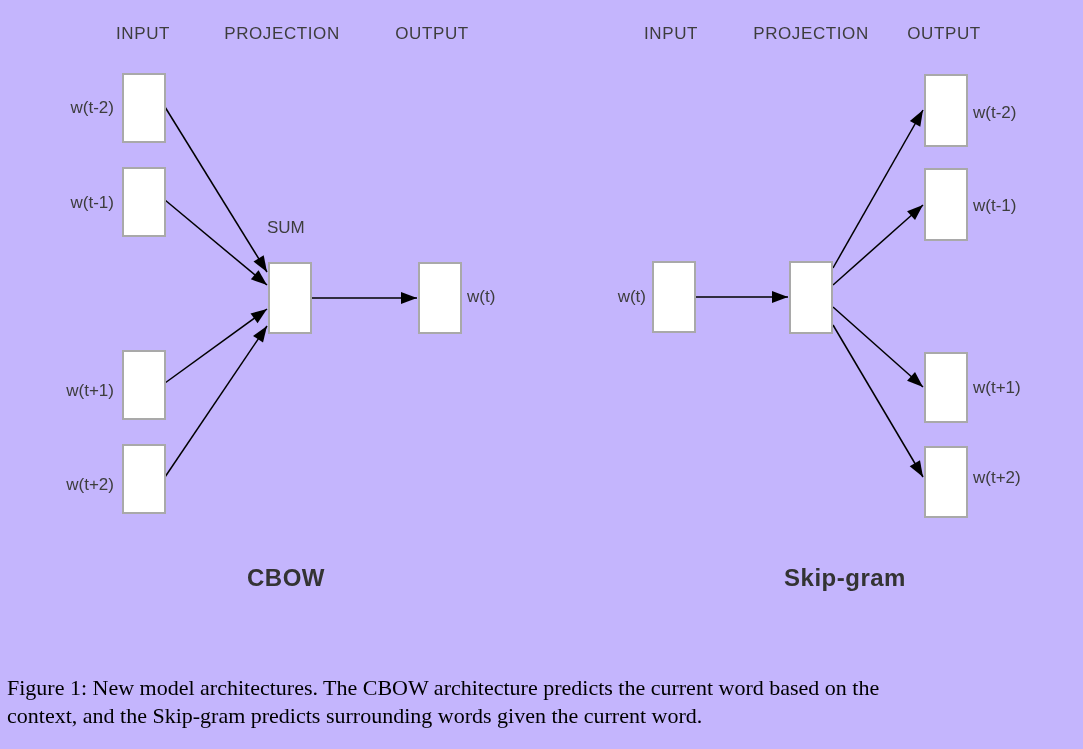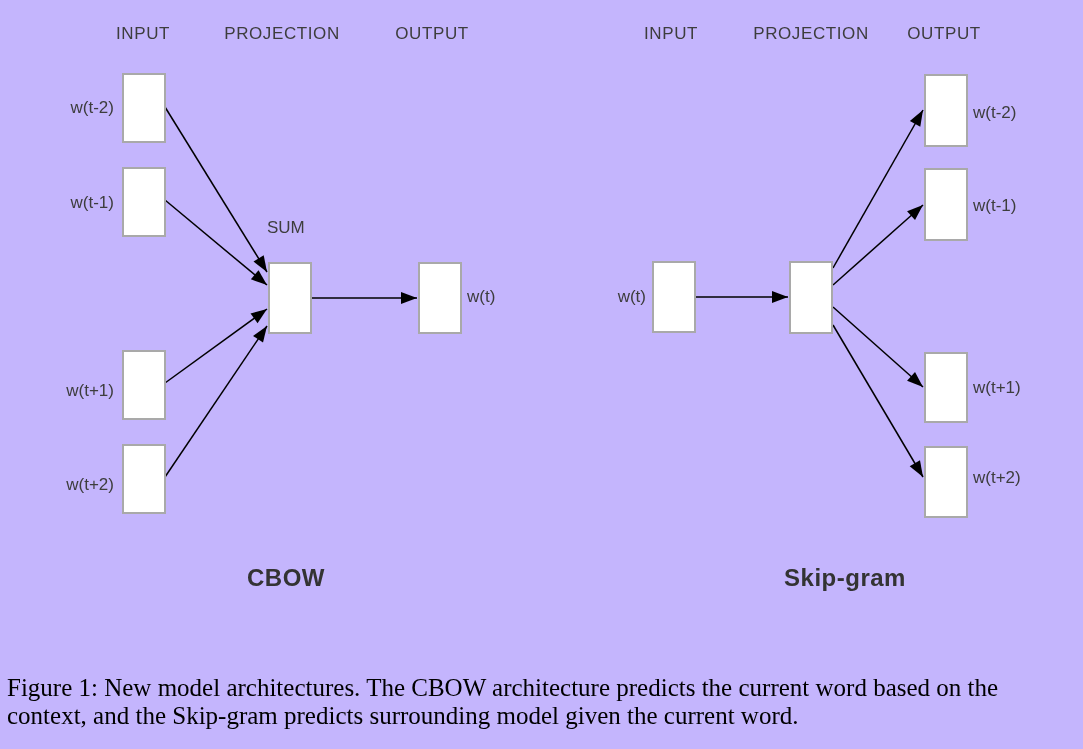--- a/index.html
+++ b/index.html
@@ -43,21 +43,21 @@
     letter-spacing: 0.5px;
     color: #333333;
     white-space: nowrap;
   }
   .caption {
     position: absolute;
     left: 7px;
     top: 674px;
     width: 1076px;
     font-family: "Liberation Serif", serif;
-    font-size: 25px;
+    font-size: 22px;
     line-height: 28px;
     color: #000000;
   }
 </style>
 </head>
 <body>
 
 <div class="page">
 
   <svg class="arrows" width="1083" height="749" viewBox="0 0 1083 749">
@@ -120,16 +120,16 @@
 
   <span class="lbl" style="left:973px; top:103px;">w(t-2)</span>
   <span class="lbl" style="left:973px; top:196px;">w(t-1)</span>
   <span class="lbl" style="left:973px; top:378px;">w(t+1)</span>
   <span class="lbl" style="left:973px; top:468px;">w(t+2)</span>
 
   <span class="title" style="left:813px; top:564px;margin-left:32px;">Skip-gram</span>
 
   <div class="caption">
     <div>Figure 1: New model architectures. The CBOW architecture predicts the current word based on the</div>
-    <div>context, and the Skip-gram predicts surrounding model given the current word.</div>
+    <div>context, and the Skip-gram predicts surrounding words given the current word.</div>
   </div>
 
 </div>
 
 </body></html>

